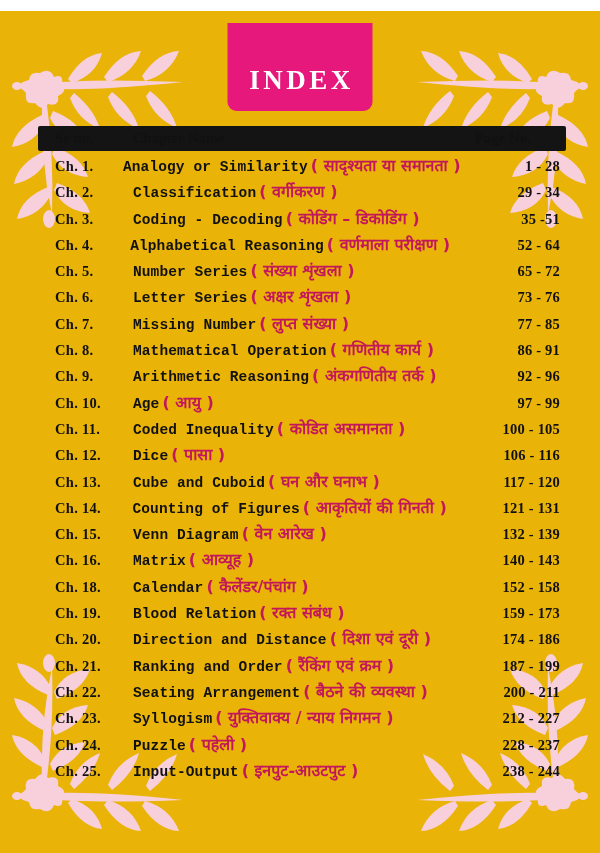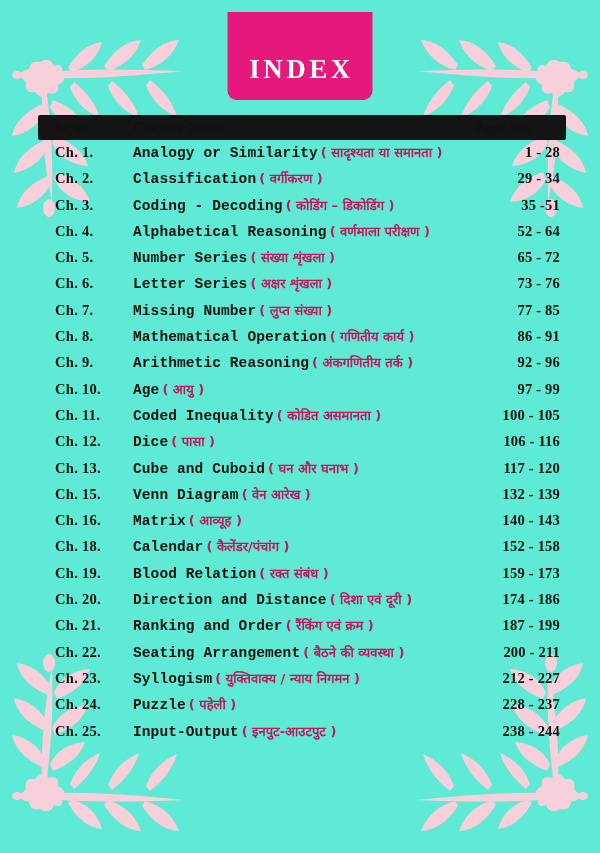--- a/index.html
+++ b/index.html
@@ -11,21 +11,22 @@
     width: 600px;
     height: 853px;
     position: relative;
     overflow: hidden;
     font-family: "Liberation Serif", "DejaVu Serif", serif;
   }
 
   .page {
     position: absolute;
     inset: 0;
-    background: #5eead4;
+    background: #eab308;
+    margin-top: 11px;
   }
 
   
   .vine {
     position: absolute;
     pointer-events: none;
   }
   .vine svg { display: block; }
 
   .vine-tl { left: -4px;  top: 28px; }
@@ -103,21 +104,21 @@
     color: #111111;
     white-space: nowrap;
   }
   .c-name .en {
     font-weight: bold;
     letter-spacing: 0.1px;
     font-family: Liberation Mono, monospace;
   }
   .c-name .hi {
     color: #c2185b;
-    font-size: 13px;
+    font-size: 16px;
     font-weight: bold;
     font-family: "DejaVu Sans", "Liberation Sans", sans-serif;
     margin-left: 3px;
   }
   .c-page {
     width: 120px;
     text-align: right;
     padding-right: 6px;
     box-sizing: border-box;
     font-weight: bold;
@@ -309,20 +310,25 @@
           <div class="c-sr">Ch. 12.</div>
           <div class="c-name"><span class="en">Dice</span><span class="hi">( पासा )</span></div>
           <div class="c-page">106 - 116</div>
         </div>
         <div class="row">
           <div class="c-sr">Ch. 13.</div>
           <div class="c-name"><span class="en">Cube and Cuboid</span><span class="hi">( घन और घनाभ )</span></div>
           <div class="c-page">117 - 120</div>
         </div>
         <div class="row">
+          <div class="c-sr">Ch. 14.</div>
+          <div class="c-name"><span class="en">Counting of Figures</span><span class="hi">( आकृतियों की गिनती )</span></div>
+          <div class="c-page">121 - 131</div>
+        </div>
+        <div class="row">
           <div class="c-sr">Ch. 15.</div>
           <div class="c-name"><span class="en">Venn Diagram</span><span class="hi">( वेन आरेख )</span></div>
           <div class="c-page">132 - 139</div>
         </div>
         <div class="row">
           <div class="c-sr">Ch. 16.</div>
           <div class="c-name"><span class="en">Matrix</span><span class="hi">( आव्यूह )</span></div>
           <div class="c-page">140 - 143</div>
         </div>
         <div class="row">

